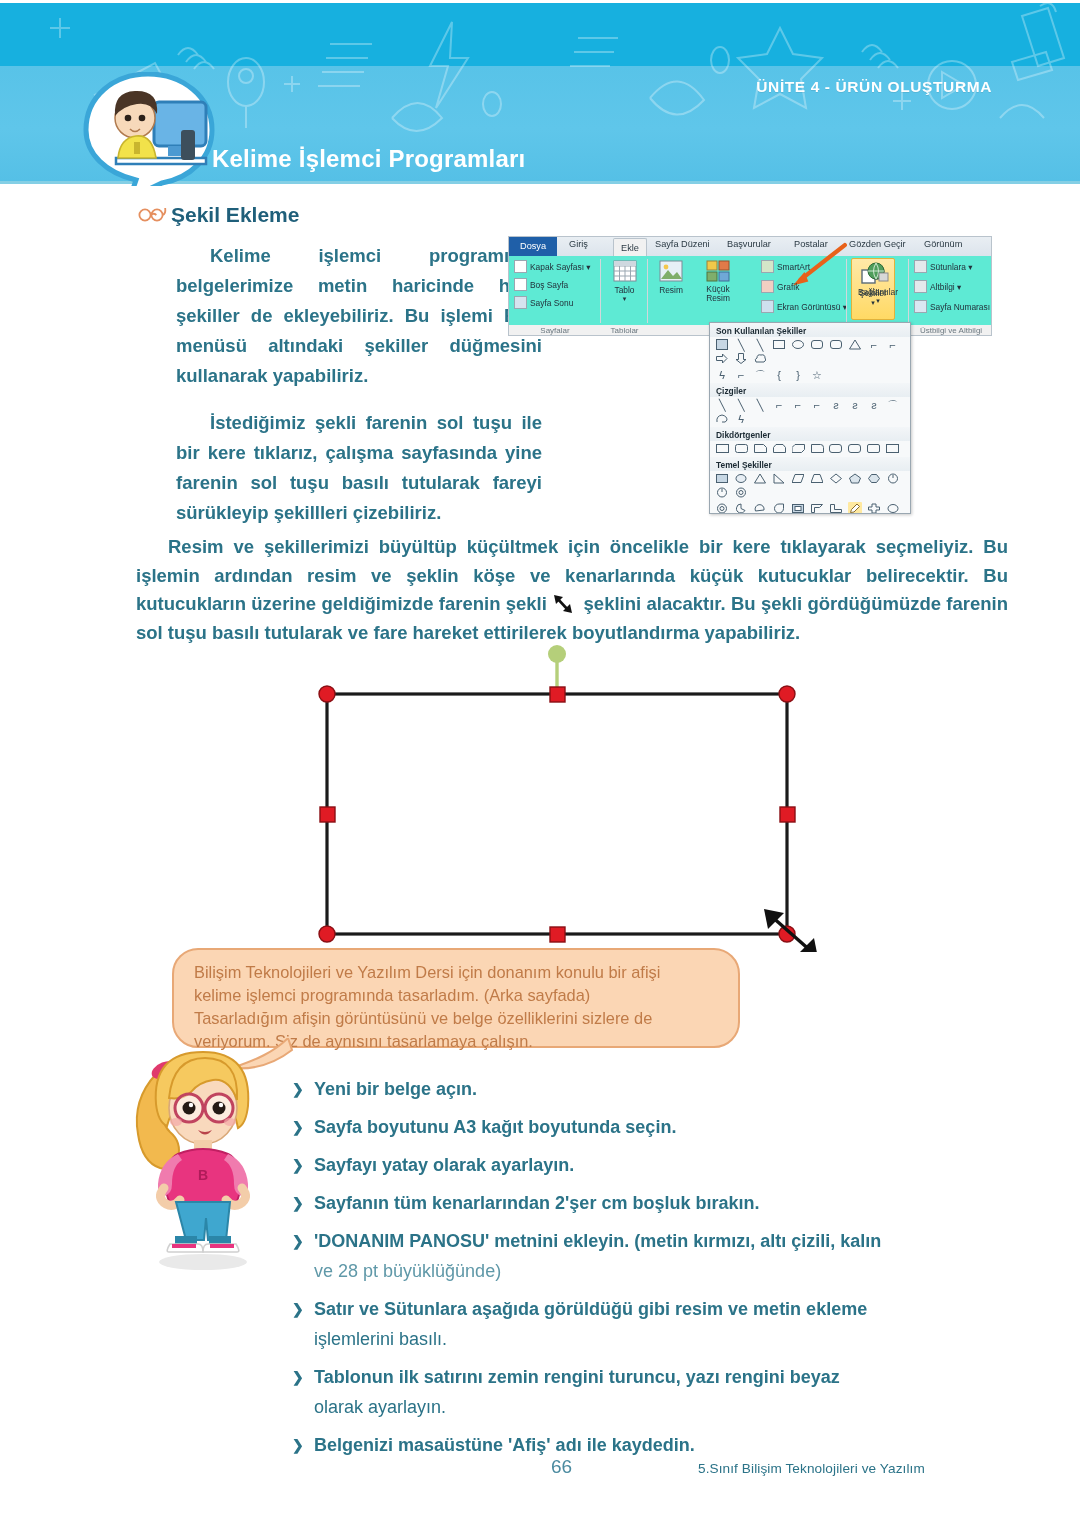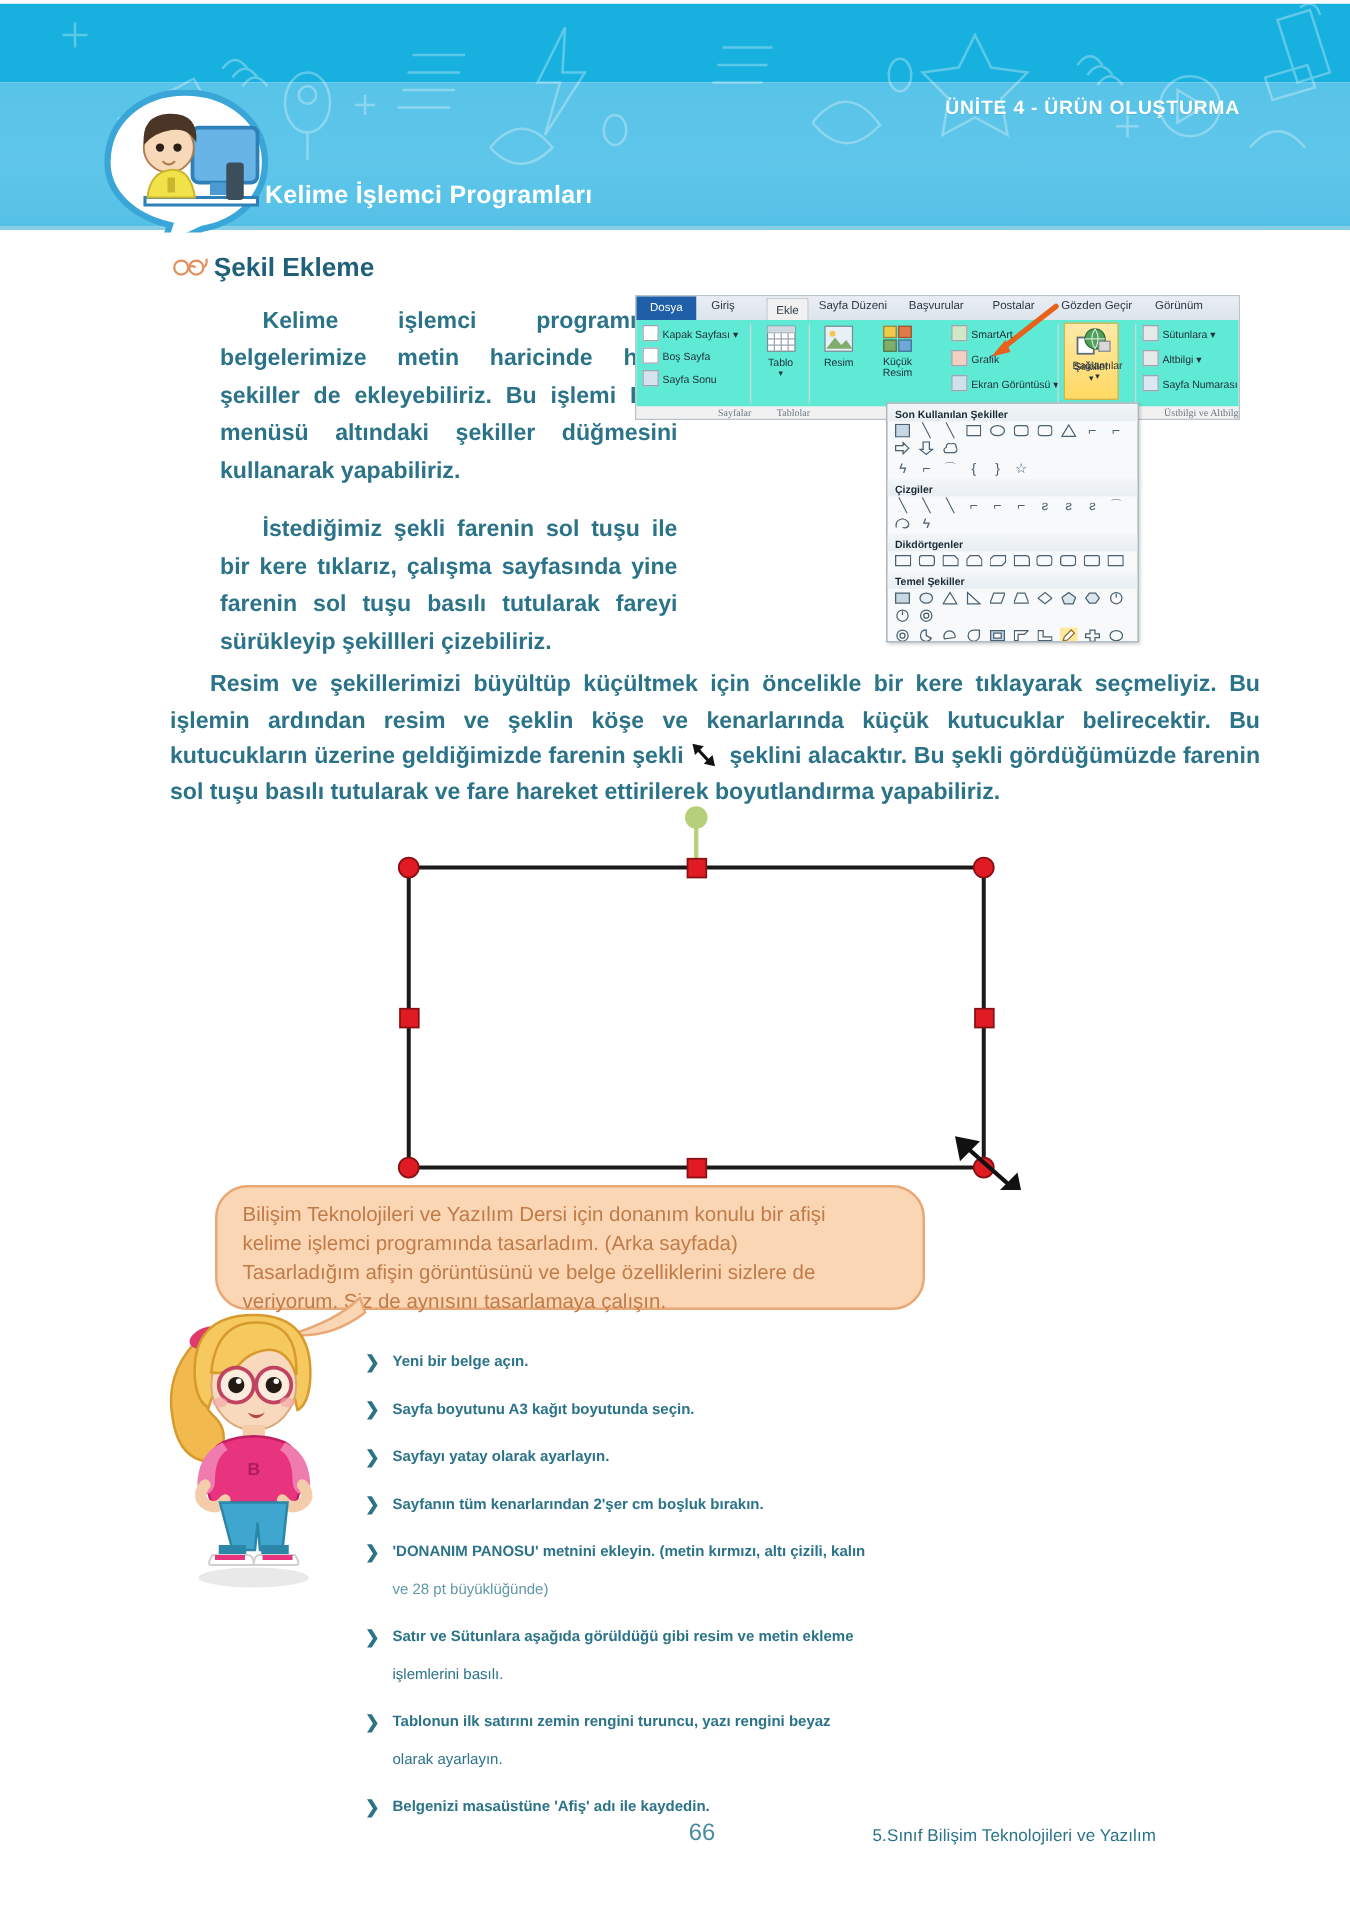--- a/index.html
+++ b/index.html
@@ -19,21 +19,21 @@
      background:linear-gradient(180deg,#58c3e8 0%,#5fc6ea 55%,#55c0e6 100%);}
   .band-line{position:absolute;left:0;top:181px;width:1080px;height:3px;background:#1fa8cf;opacity:.55;}
   .doodles{position:absolute;left:0;top:0;width:1080px;height:186px;opacity:.30;}
   .unit-title{
     position:absolute;right:88px;top:78px;
     font-size:15.5px;letter-spacing:.6px;color:#ffffff;font-weight:700;
     text-shadow:0 1px 0 rgba(0,0,0,.08);white-space:nowrap;
   }
   .section-title{
     position:absolute;left:212px;top:145px;
-    font-size:20px;color:#ffffff;font-weight:600;letter-spacing:.2px;white-space:nowrap;
+    font-size:24px;color:#ffffff;font-weight:600;letter-spacing:.2px;white-space:nowrap;
   }
   .avatar-wrap{position:absolute;left:82px;top:72px;width:136px;height:128px;}
 
   
   .h-sekil{
     position:absolute;left:138px;top:203px;
     font-size:21px;font-weight:700;color:#1f5f7a;
     display:flex;align-items:center;gap:4px;white-space:nowrap;
   }
   .glasses{display:inline-block;vertical-align:middle;}
@@ -61,22 +61,22 @@
   }
   .ribbon-tabs{position:absolute;left:0;top:0;width:100%;height:19px;
     background:linear-gradient(180deg,#e9eef3 0%,#dce4ec 100%);
     border-bottom:1px solid #b9c3cc;}
   .tab{position:absolute;top:2px;font-size:9.2px;color:#2b3a44;white-space:nowrap;}
   .tab.dosya{left:0;top:0;height:19px;line-height:19px;padding:0 11px;background:#1f5fa8;color:#fff;}
   .tab.active{background:#f1f1f1;border:1px solid #b9c3cc;border-bottom:1px solid #f1f1f1;
     top:1px;padding:0 7px;height:18px;line-height:18px;border-radius:2px 2px 0 0;}
   .ribbon-body{position:absolute;left:0;top:19px;width:100%;height:69px;background:#5eead4;}
   .rgroup{position:absolute;top:0;height:80px;}
-  .rgroup .glabel{position:absolute;bottom:1px;width:100%;text-align:right;
-    font-size:8px;color:#6b7880;white-space:nowrap;font-family:Liberation Serif, serif;}
+  .rgroup .glabel{position:absolute;bottom:1px;width:100%;text-align:center;
+    font-size:8px;color:#6b7880;white-space:nowrap;}
   .rgroup .sep{position:absolute;right:0;top:3px;bottom:13px;width:1px;background:#d2d7db;}
   .ritem{position:absolute;font-size:8.4px;color:#23323c;white-space:nowrap;
     display:flex;align-items:center;gap:3px;}
   .mini{width:11px;height:11px;flex:0 0 11px;border:1px solid #9aa7b1;background:#fff;}
   .bigbtn{position:absolute;text-align:center;font-size:8.4px;color:#23323c;}
   .bigbtn .bi{display:block;margin:0 auto 1px;}
   .shapes-btn{
     position:absolute;left:203px;top:2px;width:44px;height:62px;
     background:linear-gradient(180deg,#ffe9a8 0%,#ffd964 100%);
     border:1px solid #e0b23c;border-radius:2px;text-align:center;
@@ -108,21 +108,21 @@
     box-sizing:border-box;padding:11px 20px 0 20px;
     font-size:16.4px;line-height:23px;color:#c07b48;font-weight:500;
   }
   .bubble-tail{position:absolute;left:228px;top:1038px;width:70px;height:46px;}
 
   
   .girl{position:absolute;left:118px;top:1046px;width:170px;height:225px;}
 
   
   .blist{position:absolute;left:292px;top:1074px;width:660px;
-    font-size:12px;line-height:30px;color:#2b7388;font-weight:600;}
+    font-size:18px;line-height:30px;color:#2b7388;font-weight:600;}
   .bitem{position:relative;padding-left:22px;margin-bottom:8px;}
   .bitem:before{
     content:"\276F";position:absolute;left:0;top:0;font-size:14px;color:#2b7388;font-weight:700;
   }
   .bitem .sub{display:block;font-weight:500;}
   .lighter{color:#5f98a8;font-weight:500;}
 
   
   .pg-num{position:absolute;left:551px;top:1456px;font-size:19px;color:#4b8ba0;font-weight:500;}
   .foot-right{position:absolute;left:698px;top:1461px;font-size:13.6px;color:#2b7388;font-weight:400;letter-spacing:.1px;white-space:nowrap;}

